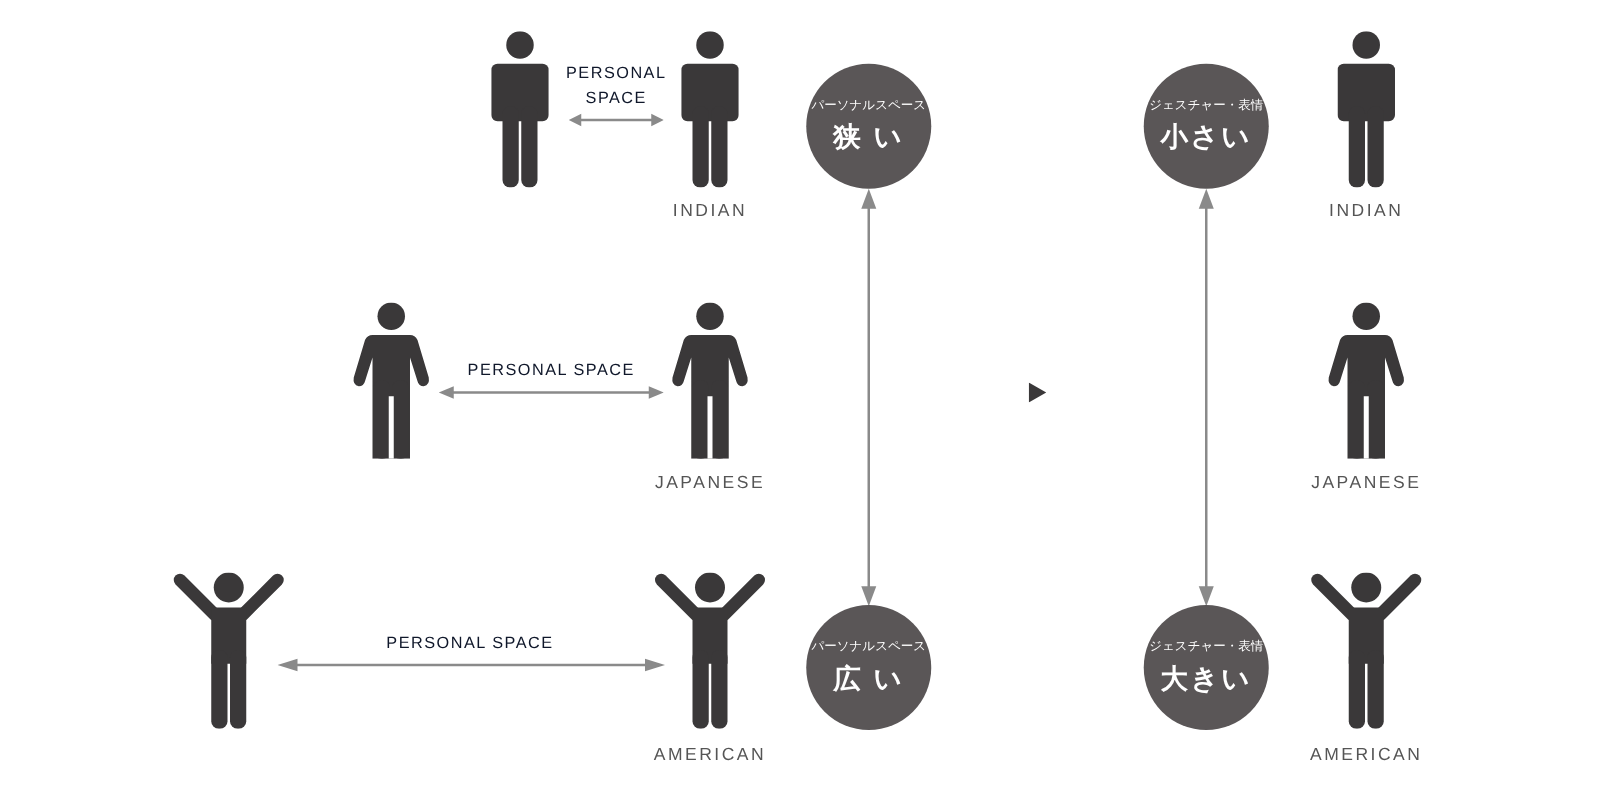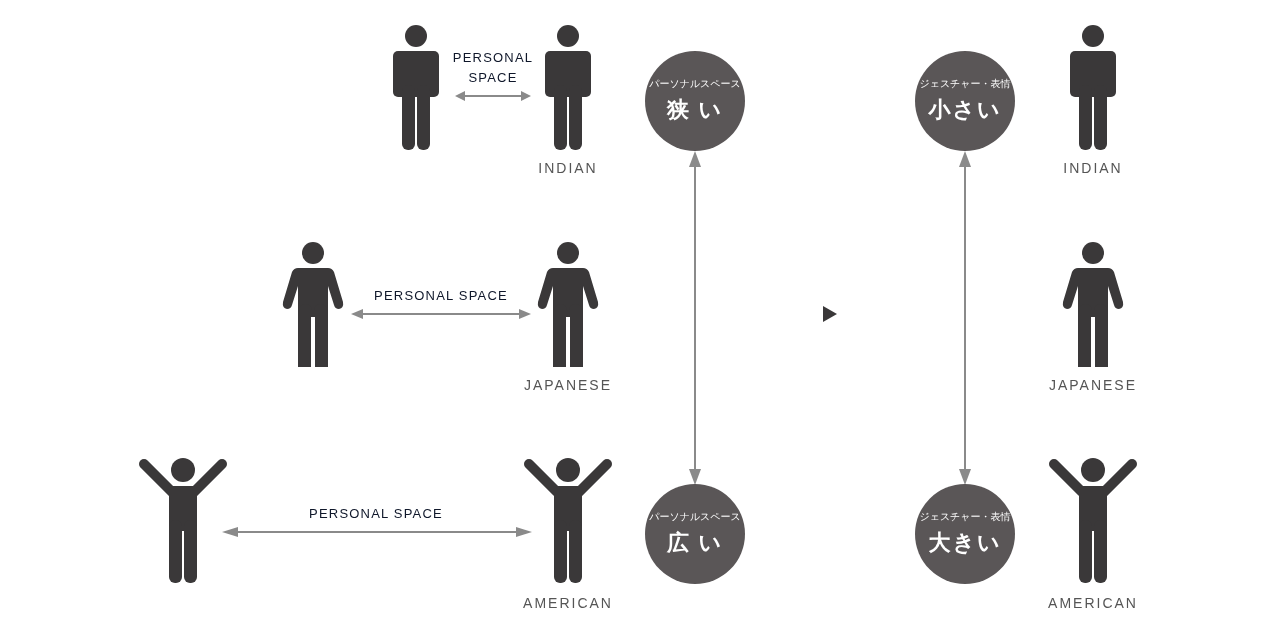--- a/index.html
+++ b/index.html
@@ -9,21 +9,21 @@
   .fig { position:absolute; }
   .fig svg { display:block; }
   .label { position:absolute; color:#555555; font-size:14px; letter-spacing:2px;
            text-align:right; white-space:nowrap; transform:translateX(-50%); }
   .ps { position:absolute; color:#0f172a; font-size:13px; letter-spacing:1.2px;
         text-align:center; white-space:nowrap; transform:translateX(-50%); line-height:20px; }
   .circle { position:absolute; width:100px; height:100px; border-radius:50%;
             background:#5a5657; color:#ffffff; text-align:center;
             display:flex; flex-direction:column; align-items:center; justify-content:center; }
   .circle .sub { font-size:10px; letter-spacing:0px; margin-bottom:4px; font-family:"DejaVu Sans", sans-serif; }
-  .circle .main { font-size:22px; font-weight:bold; letter-spacing:2px; font-family:Liberation Serif, serif; }
+  .circle .main { font-size:22px; font-weight:bold; letter-spacing:2px; font-family:Liberation Sans, sans-serif; }
 </style>
 </head>
 <body>
 
 <svg width="0" height="0" style="position:absolute">
   <defs>
 
     <symbol id="fig-indian" viewBox="0 0 46 125">
       <circle cx="23" cy="11" r="11" fill="#3a3839"></circle>
       <rect x="0" y="26" width="46" height="46" rx="5" fill="#3a3839"></rect>

